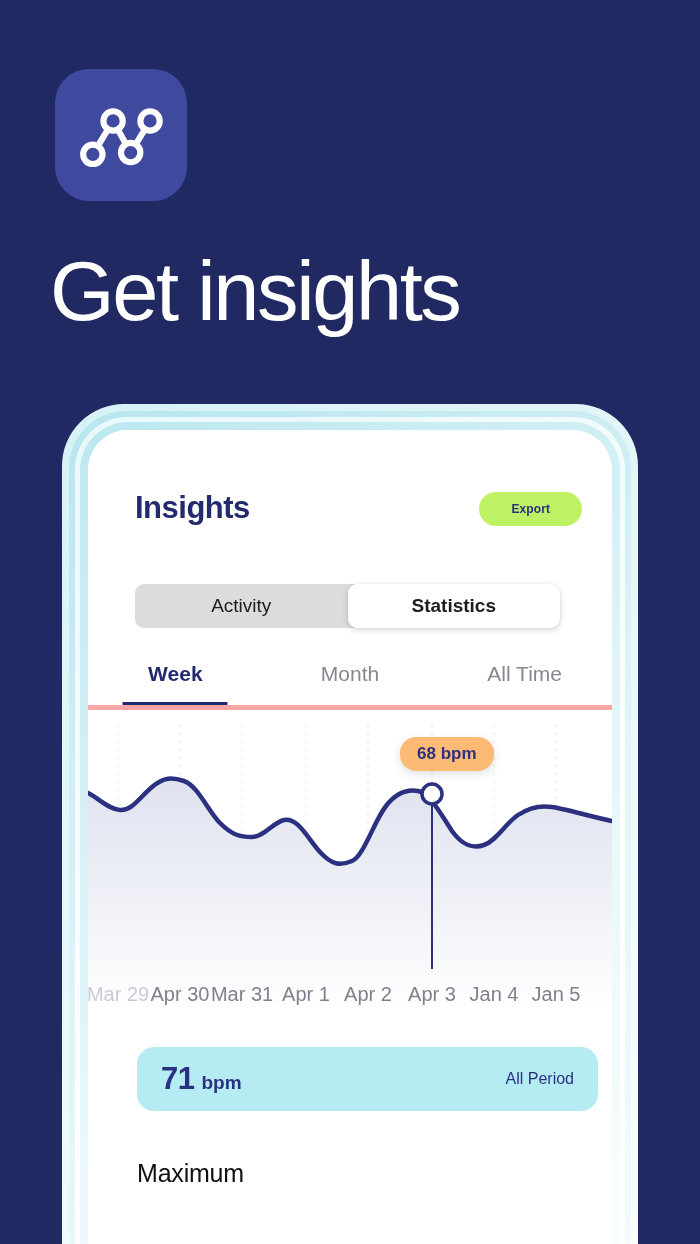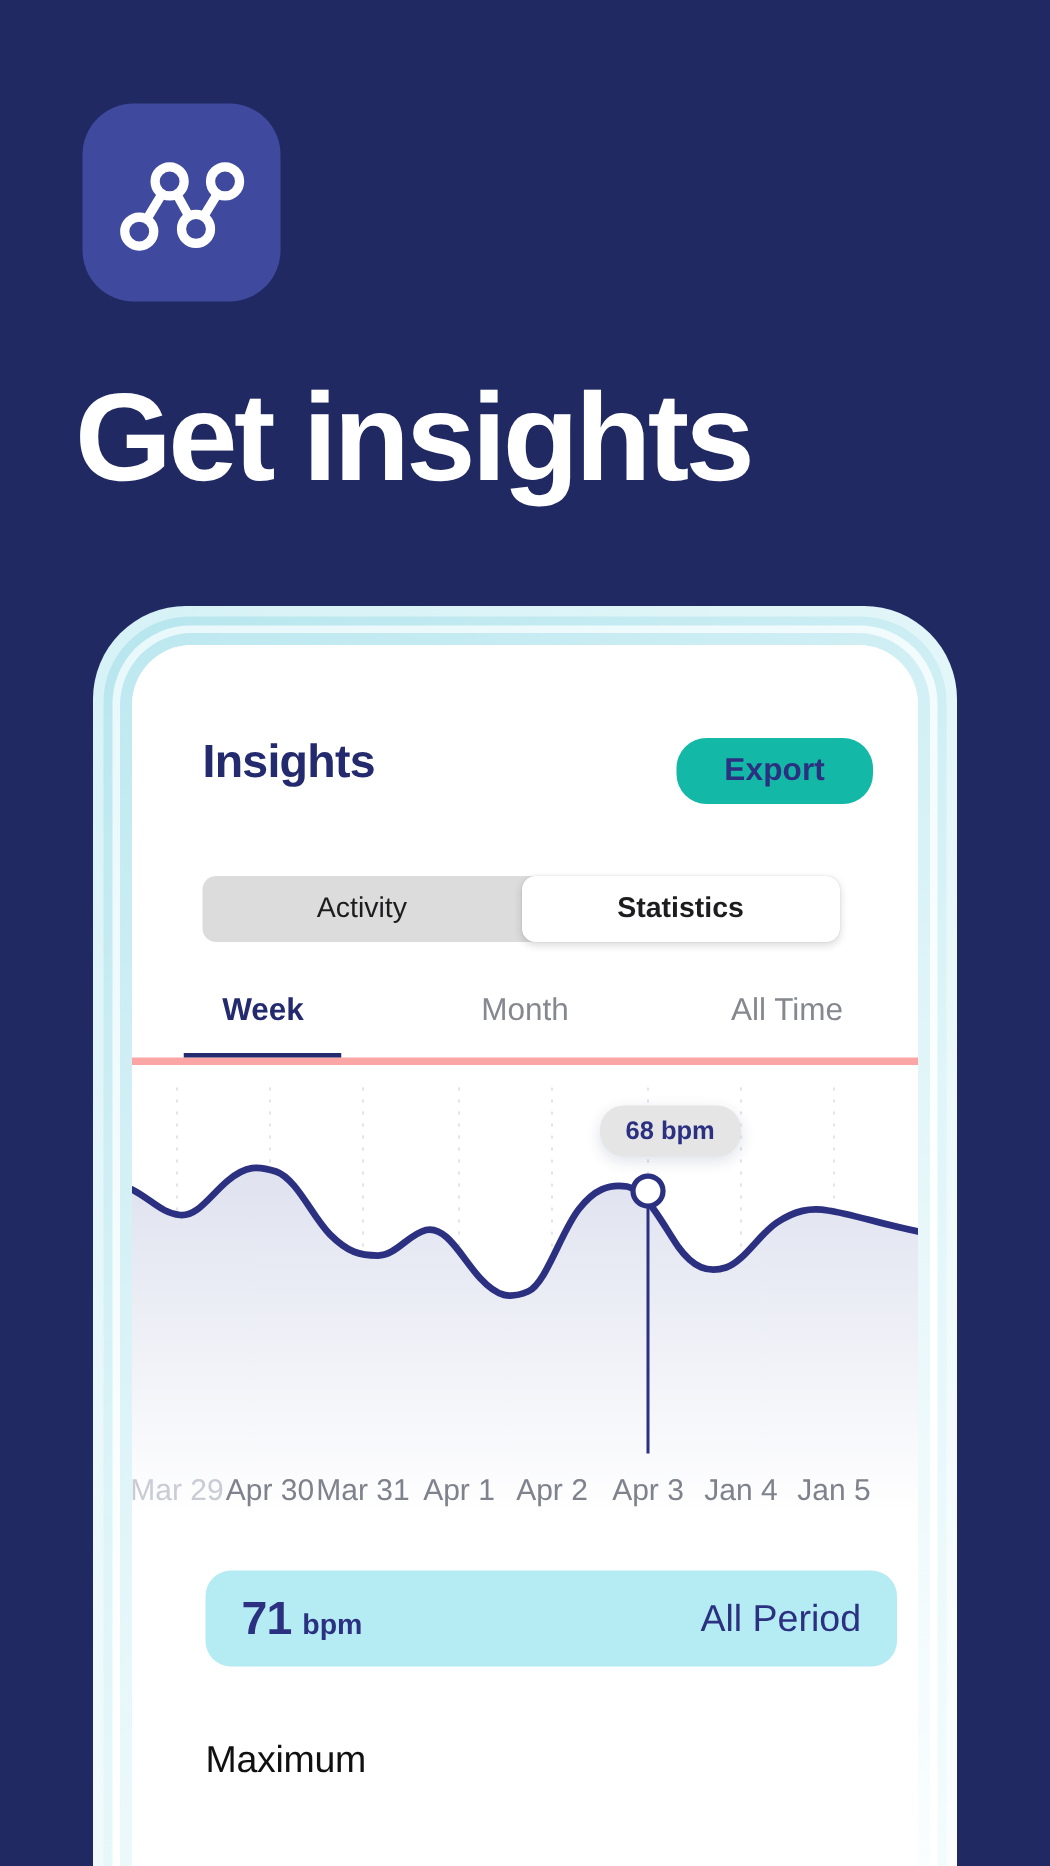--- a/index.html
+++ b/index.html
@@ -19,21 +19,21 @@
     display: flex; align-items: center; justify-content: center;
   }
   .app-icon svg { width: 88px; height: 88px; display: block; }
 
   
   .headline {
     position: absolute; left: 50px; top: 250px;
     width: 620px;
     color: #ffffff;
     font-size: 83px;
-    font-weight: 700;
+    font-weight: 400;
     letter-spacing: -2.4px;
     line-height: 1.0;
     white-space: nowrap;
   }
 
   
   .phone {
     position: absolute;
     left: 62px; top: 404px;
     width: 576px; height: 860px;
@@ -59,26 +59,26 @@
     position: absolute; left: 0; top: 0; right: 0; height: 200px;
     background: #ffffff;
   }
   .title {
     position: absolute; left: 47px; top: 60px;
     font-size: 31px; font-weight: 700; color: #232a6e;
     letter-spacing: -0.5px;
   }
   .export-btn {
     position: absolute; right: 30px; top: 62px;
-    background: #14b8a6;
+    background: #bef264;
     border: none;
     border-radius: 20px;
     padding: 10px 32px;
     font-family: "Liberation Sans", sans-serif;
-    font-size: 21px; font-weight: 700; color: #2b3180;
+    font-size: 12px; font-weight: 700; color: #2b3180;
     letter-spacing: 0.1px;
     cursor: pointer;
   }
 
   
   .segmented {
     position: absolute; left: 47px; top: 154px;
     width: 425px; height: 44px;
     background: #dcdcdc;
     border-radius: 9px;
@@ -121,21 +121,21 @@
   
   .chart-wrap {
     position: absolute; left: 0; top: 281px; right: 0; height: 300px;
     background: #ffffff;
   }
   .chart-svg { position: absolute; left: 0; top: 0; width: 100%; height: 100%; }
 
   .tooltip {
     position: absolute;
     left: 312px; top: 26px;
-    background: #e5e5e5;
+    background: #fdba74;
     border-radius: 16px;
     padding: 7px 17px;
     font-size: 17px; font-weight: 700; color: #2b3180;
     box-shadow: 0 3px 10px rgba(30,40,90,0.14);
     white-space: nowrap;
   }
 
   .xaxis {
     position: absolute; left: 0; right: 0; bottom: 6px; height: 22px;
   }
@@ -159,21 +159,21 @@
     width: 461px; height: 64px;
     background: #b5ecf3;
     border-radius: 17px;
     display: flex; align-items: center; justify-content: space-between;
     padding: 0 24px;
     gap: 31px;
   }
   .stat-value { color: #2b3180; display: flex; align-items: baseline; gap: 7px; }
   .stat-num { font-size: 31px; font-weight: 700; letter-spacing: -0.5px; }
   .stat-unit { font-size: 19px; font-weight: 700; }
-  .stat-period { font-size: 25px; color: #2b3180; }
+  .stat-period { font-size: 16px; color: #2b3180; }
   .stat-label.second { display: block; margin-top: 48px; }
 </style>
 </head>
 <body>
 
 <div class="app-icon">
   <span>
     <svg viewBox="0 0 100 100" fill="none" xmlns="http://www.w3.org/2000/svg">
       <path d="M18 72 L41 34 L61 70 L83 34" stroke="#ffffff" stroke-width="7" stroke-linecap="round" stroke-linejoin="round"></path>
       <circle cx="18" cy="72" r="11" fill="#3f4a9e" stroke="#ffffff" stroke-width="7"></circle>

